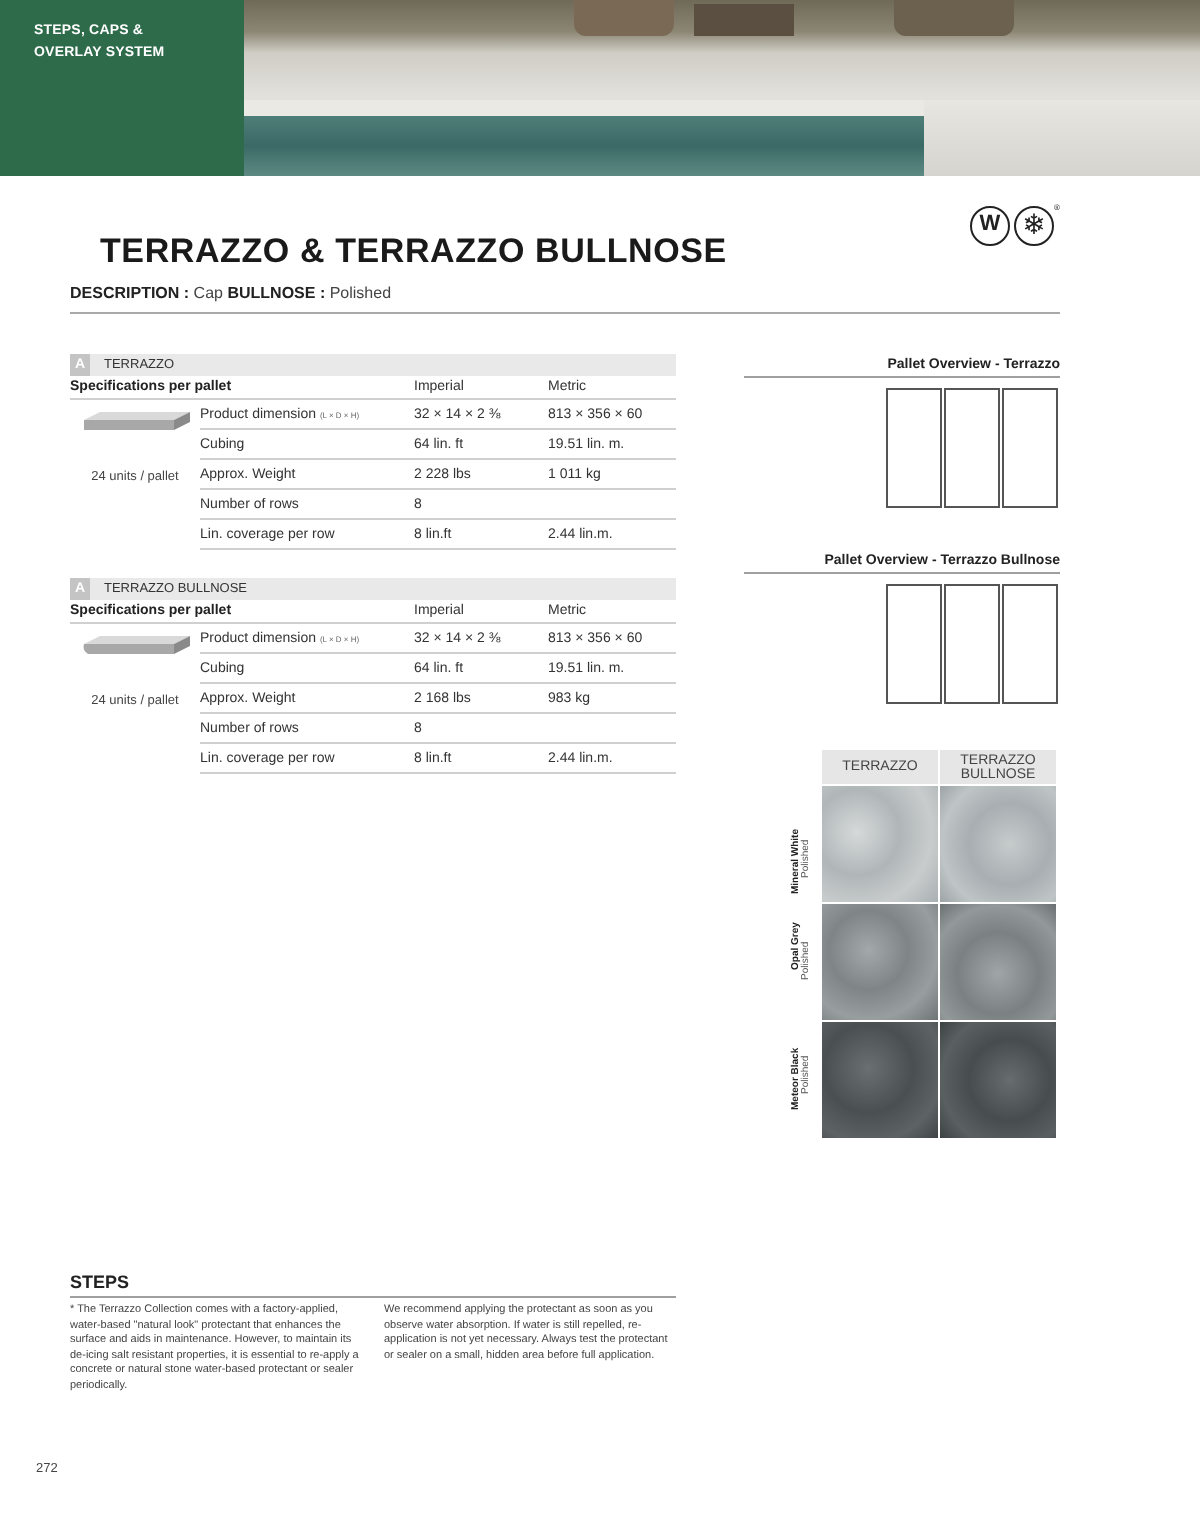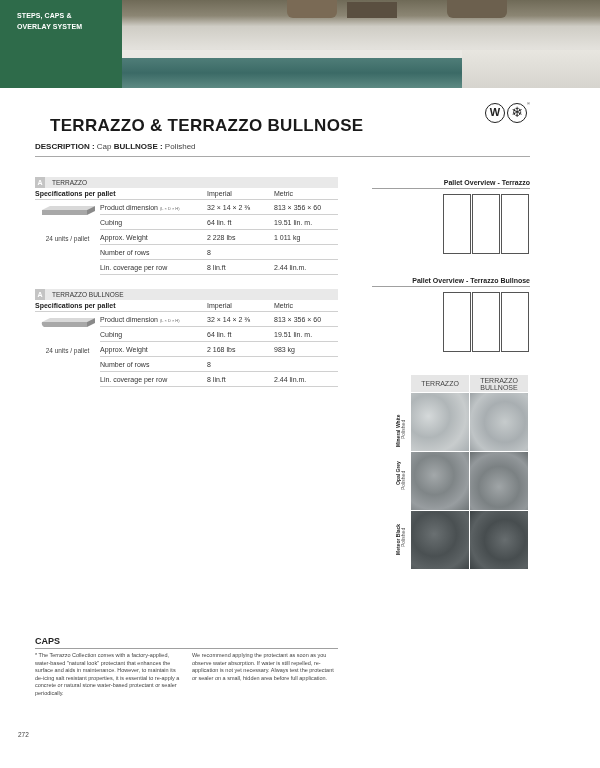--- a/index.html
+++ b/index.html
@@ -216,18 +216,18 @@
   <div class="vlabel" style="left:15px;top:115px;color:#555;">Polished</div>
   <div class="sw" style="left:26px;top:77px;background:radial-gradient(circle at 40% 40%,#a3a8aa 0,#7f8587 40%,#989da0 70%,#6f7577 100%);"></div>
   <div class="sw" style="left:85px;top:77px;background:radial-gradient(circle at 50% 60%,#a0a5a7 0,#7b8183 45%,#93989b 75%,#6a7072 100%);"></div>
 
   <div class="vlabel" style="left:10px;top:180px;"><b>Meteor Black</b></div>
   <div class="vlabel" style="left:15px;top:172px;color:#555;">Polished</div>
   <div class="sw" style="left:26px;top:136px;background:radial-gradient(circle at 40% 40%,#6a7072 0,#4a5052 45%,#5d6365 75%,#3f4547 100%);"></div>
   <div class="sw" style="left:85px;top:136px;background:radial-gradient(circle at 60% 50%,#676d6f 0,#474d4f 45%,#5a6062 75%,#3c4244 100%);"></div>
 </div>
 
-<div class="notes-title">CAPS</div>
+<div class="notes-title">STEPS</div>
 <div class="notes-rule"></div>
 <div class="note n1">* The Terrazzo Collection comes with a factory-applied, water-based "natural look" protectant that enhances the surface and aids in maintenance. However, to maintain its de-icing salt resistant properties, it is essential to re-apply a concrete or natural stone water-based protectant or sealer periodically.</div>
 <div class="note n2">We recommend applying the protectant as soon as you observe water absorption. If water is still repelled, re-application is not yet necessary. Always test the protectant or sealer on a small, hidden area before full application.</div>
 
 <div class="pagenum">272</div>
 
 </body></html>

